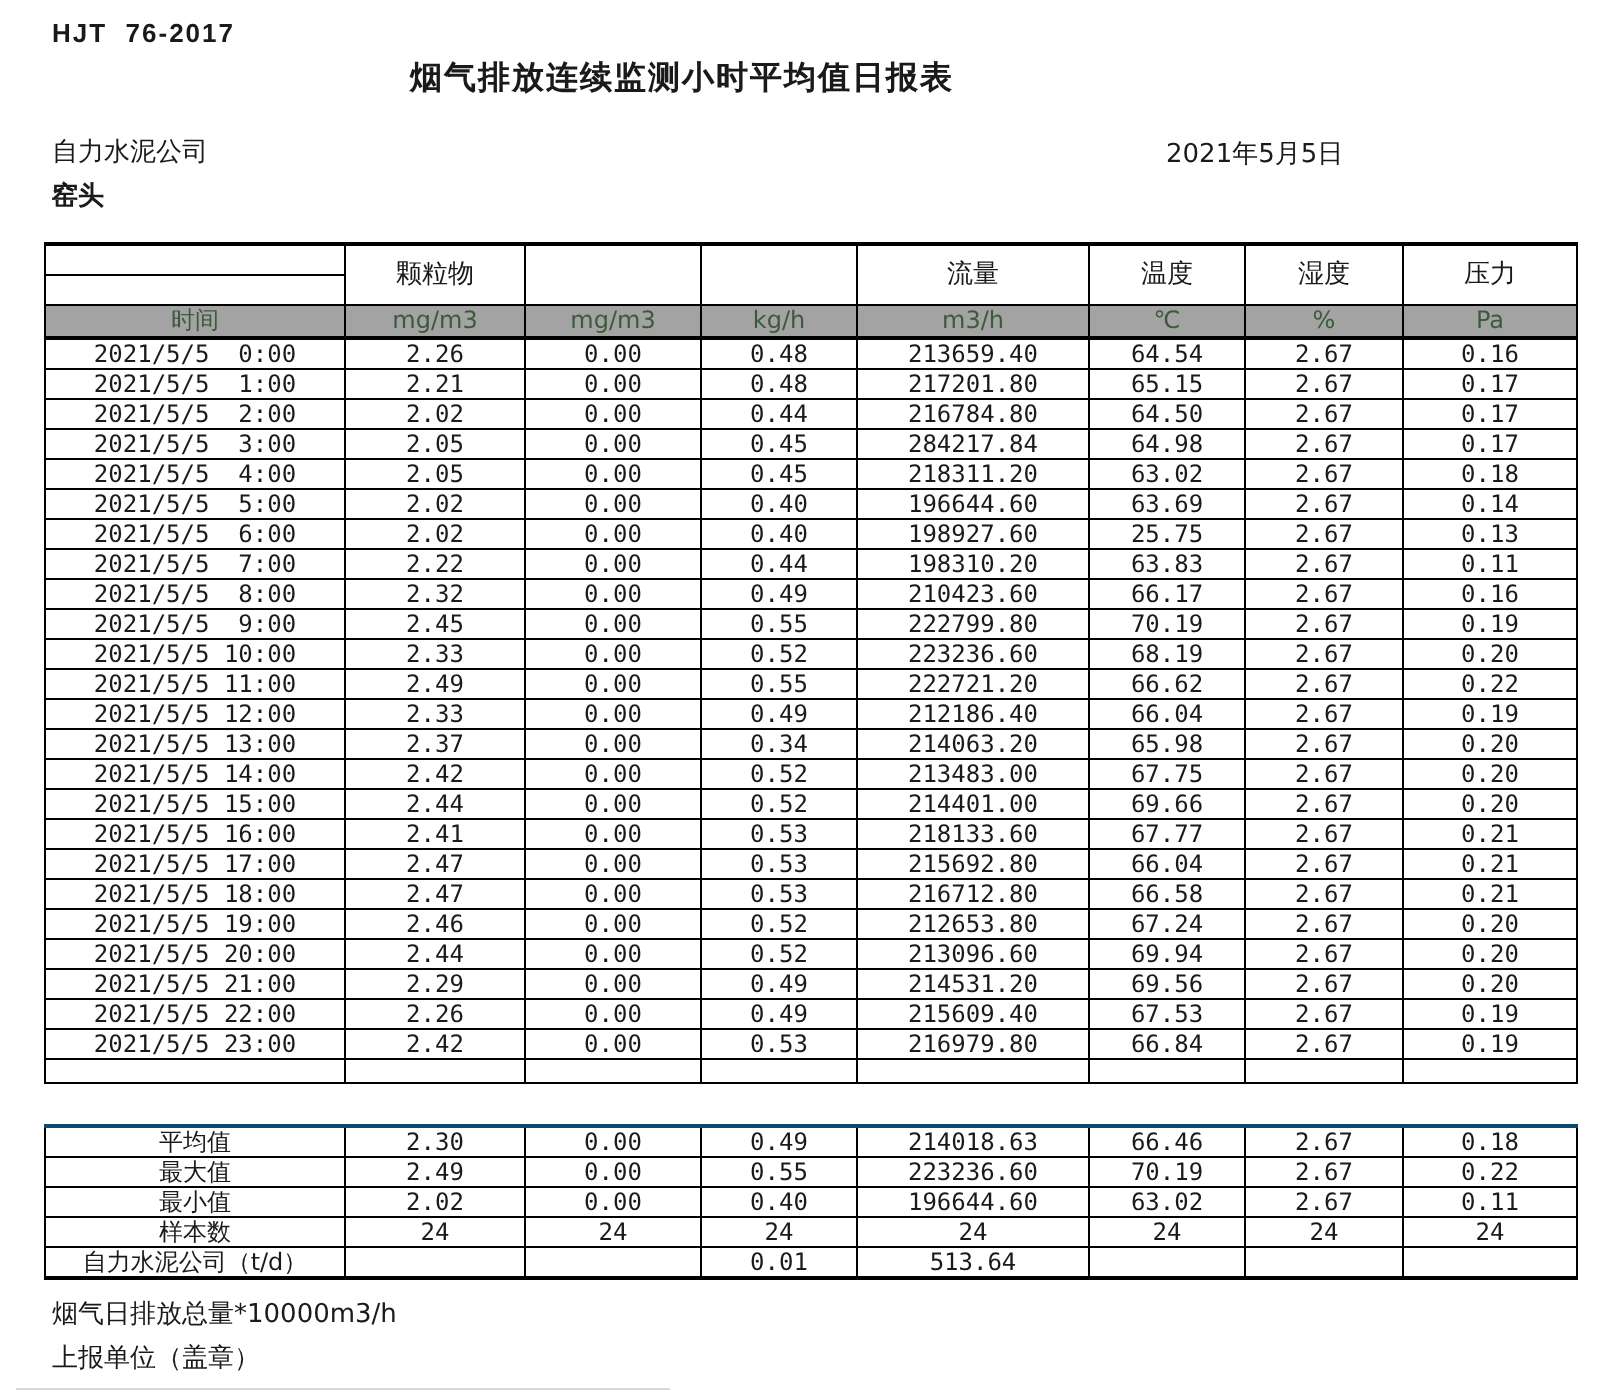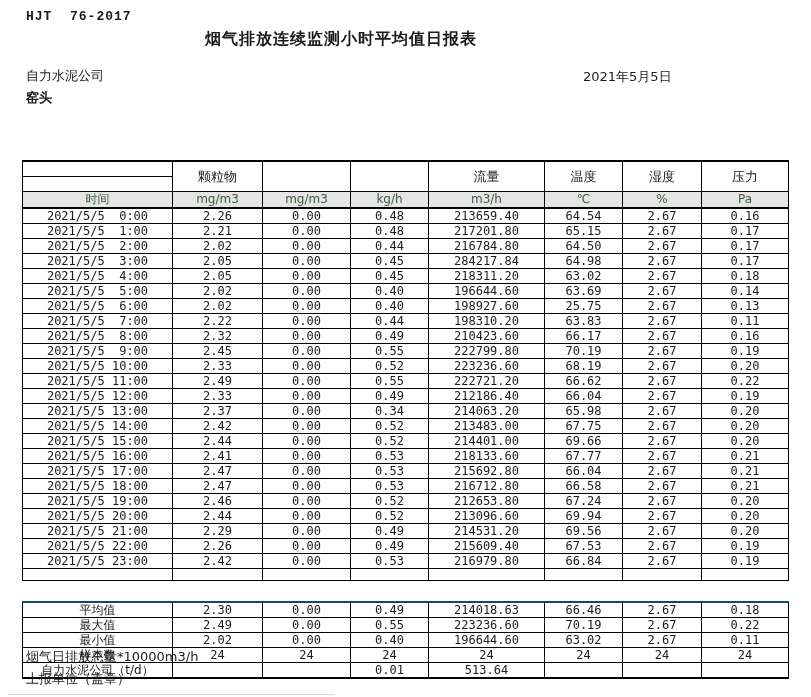--- a/index.html
+++ b/index.html
@@ -2,43 +2,43 @@
 <html><head>
 <meta charset="utf-8">
 <style>
   html,body { margin:0; padding:0; background:#ffffff; }
   .page {
     position:relative; width:811px; height:697px; overflow:hidden;
     background:#ffffff; font-family:"DejaVu Sans", sans-serif; color:#1a1a1a;
   }
   .std {
     position:absolute; left:26px; top:9px;
-    font-family:Liberation Mono, monospace; font-weight:bold; font-size:13px;
+    font-family:Liberation Sans, sans-serif; font-weight:bold; font-size:13px;
     white-space:pre; letter-spacing:1px;
   }
   .title {
     position:absolute; left:205px; top:29px;
     font-weight:bold; font-size:16px; letter-spacing:1px;
   }
   .company { position:absolute; left:26px; top:67px; font-weight:normal; font-size:13px; }
   .location { position:absolute; left:26px; top:89px; font-weight:bold; font-size:13px; }
   .date { position:absolute; left:583px; top:68px; font-size:13px; }
 
-  table { border-collapse:collapse; table-layout:fixed;margin-top:39px; }
+  table { border-collapse:collapse; table-layout:fixed; }
   td {
     border:1px solid #000; padding:0; margin:0;
     text-align:center; vertical-align:middle;
     font-family:"DejaVu Sans Mono", monospace;
     font-size:12px; line-height:13px; height:14px;
     white-space:pre; overflow:hidden;
   }
   .main { position:absolute; left:22px; top:121px; width:766px; border-top:2px solid #000; }
   .main td.h-name { font-family:"DejaVu Sans", sans-serif; font-size:13px; height:14px; }
   .main tr.green td {
-    background:#e5e5e5; color:#3c5a3c;
+    background:#a3a3a3; color:#3c5a3c;
     border-bottom:2px solid #000; height:15px;
     font-family:"DejaVu Sans", sans-serif; font-size:12px;
   }
   .main tr.blank td { height:11px; }
 
   .summary {
     position:absolute; left:22px; top:562px; width:766px;
     border-top:2px solid #0c4a6e; border-bottom:2px solid #000;
   }
   .summary td { height:14px; }

